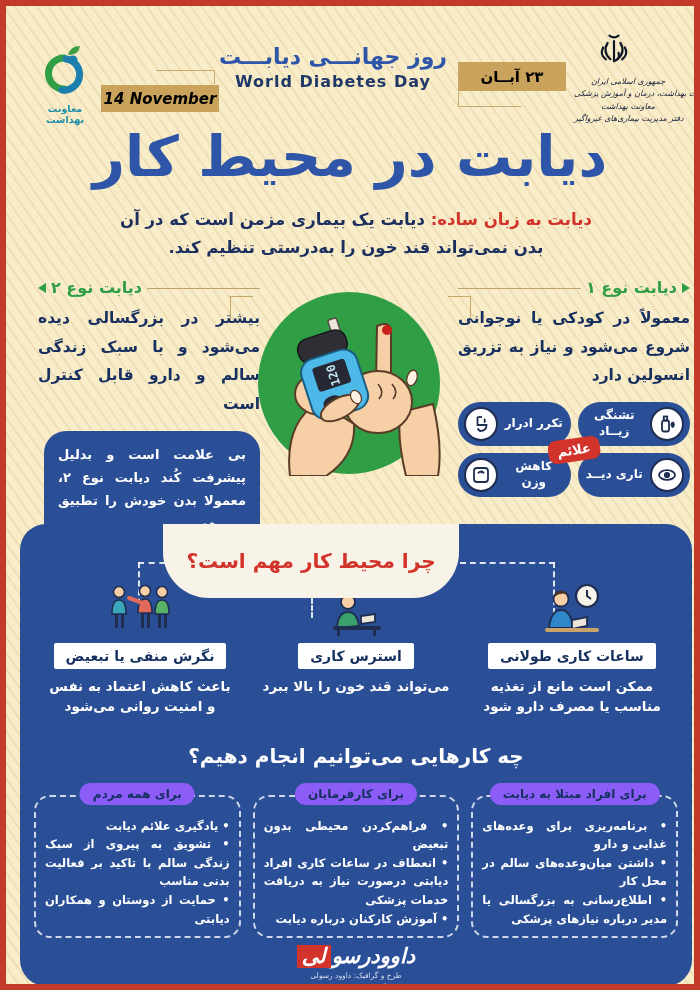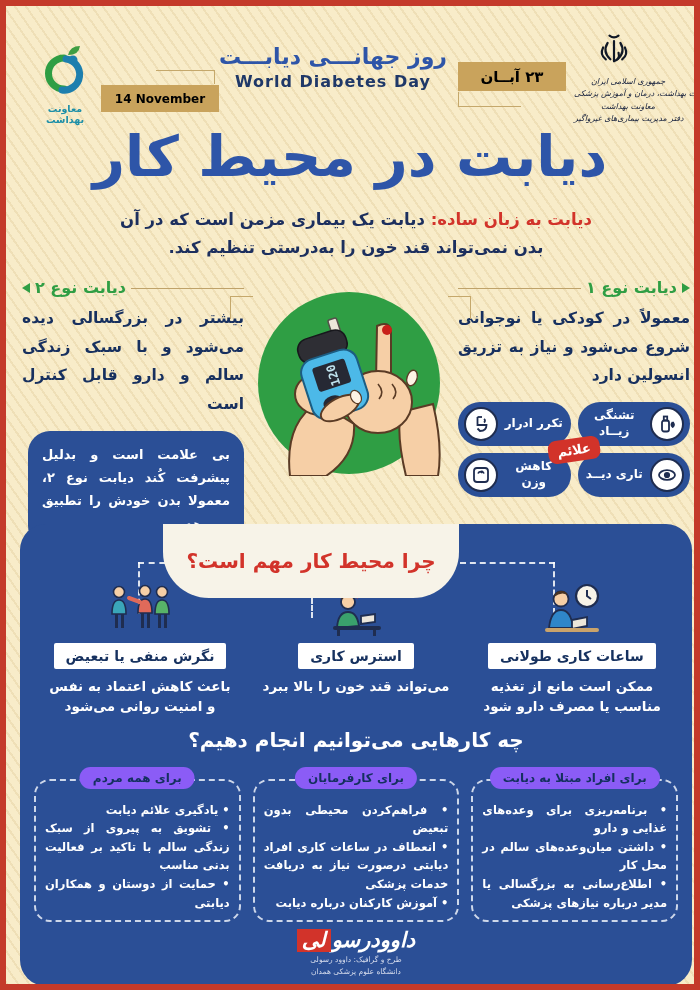--- a/index.html
+++ b/index.html
@@ -9,41 +9,41 @@
       repeating-linear-gradient(55deg, rgba(197,164,98,.18) 0 2px, rgba(197,164,98,0) 2px 9px),
       #f8ecc9;
     border:6px solid #c43a2a;overflow:hidden;
     font-family:"DejaVu Sans",sans-serif;color:#17305f;
   }
   .abs{position:absolute;}
   
   .org-logo{left:24px;top:38px;width:70px;text-align:center;}
   .org-label{font-size:9.5px;font-weight:bold;color:#1d8fa8;margin-top:1px;}
   .badge{background:#c9a35c;color:#000000;font-weight:bold;display:flex;align-items:center;justify-content:center;}
-  .badge-nov{left:95px;top:79px;width:118px;height:27px;font-size:12px;}
+  .badge-nov{left:95px;top:79px;width:118px;height:27px;font-size:15px;font-style:italic;}
   .badge-aban{left:452px;top:56px;width:108px;height:29px;font-size:15px;direction:rtl;}
   .event{left:187px;top:38px;width:280px;text-align:center;}
   .event-fa{font-size:22px;font-weight:bold;color:#2e55a8;direction:rtl;}
   .event-en{font-size:16px;font-weight:bold;color:#1f3868;letter-spacing:1px;margin-top:3px;}
   .ministry{right:12px;top:26px;width:136px;text-align:center;color:#141f3c;}
   .ministry-lines div{font-size:8px;font-style:italic;line-height:1.55;white-space:nowrap;margin-left:28px;}
   .bk1{left:150px;top:64px;width:58px;height:13px;border-top:1px solid #c5a86b;border-right:1px solid #c5a86b;}
   .bk2{left:452px;top:86px;width:62px;height:14px;border-bottom:1px solid #c5a86b;border-left:1px solid #c5a86b;}
   
   .main-title{left:0;right:0;top:110px;text-align:center;font-size:56px;font-weight:900;color:#2e55a8;direction:rtl;line-height:1.45;}
   .intro{left:112px;top:200px;width:476px;direction:rtl;text-align:center;font-size:16.5px;font-weight:bold;color:#1c2f5e;line-height:1.72;}
   .intro .red{color:#d2332a;}
   
   .typecol{direction:rtl;}
   .type-head{display:flex;align-items:center;gap:5px;direction:ltr;}
   .type-title{color:#2f9e44;font-weight:bold;font-size:16px;direction:rtl;white-space:nowrap;}
   .hline{flex:1;border-top:1px solid #bfa269;margin-top:2px;}
   .tri-l{width:0;height:0;border-top:5px solid transparent;border-bottom:5px solid transparent;border-right:8px solid #2f9e44;}
   .tri-r{width:0;height:0;border-top:5px solid transparent;border-bottom:5px solid transparent;border-left:8px solid #2f9e44;}
-  .col-left{left:16px;top:272px;width:222px;}
+  .col-left{left:32px;top:272px;width:222px;}
   .col-right{left:452px;top:272px;width:232px;}
   .type-text{margin-top:7px;font-size:15.5px;font-weight:bold;color:#17305f;text-align:justify;line-height:1.85;}
   .t2-note{margin-top:12px;margin-left:6px;background:#2b4f96;color:#fff;border-radius:22px;padding:12px 14px;font-size:13px;font-weight:bold;line-height:1.8;text-align:justify;}
   
   .symptoms{margin-top:12px;position:relative;display:grid;grid-template-columns:1fr 1fr;gap:7px;}
   .pill{background:#2b4f96;border-radius:999px;color:#fff;font-size:12px;font-weight:bold;height:44px;display:flex;align-items:center;gap:5px;padding:0 6px;line-height:1.3;}
   .pill .lbl{flex:1;text-align:center;}
   .circ{width:34px;height:34px;background:#fff;border-radius:50%;border:2px solid #1f2d50;box-sizing:border-box;display:flex;align-items:center;justify-content:center;flex:none;}
   .sym-badge{position:absolute;left:50%;top:50%;transform:translate(-50%,-50%) rotate(-8deg);background:#d2332a;color:#fff;font-weight:bold;font-size:13px;padding:4px 9px;border-radius:8px;z-index:3;direction:rtl;}
   
@@ -59,21 +59,21 @@
   .dash-v1{top:38px;left:118px;height:52px;border-left:2px dashed;}
   .dash-h2{top:38px;left:440px;width:95px;border-top:2px dashed;}
   .dash-v2{top:38px;left:533px;height:52px;border-left:2px dashed;}
   .dash-v3{top:74px;left:calc(50% - 45px);height:20px;border-left:2px dashed;}
   .panel-content{position:relative;padding-top:56px;height:100%;box-sizing:border-box;}
   .why-grid{display:grid;grid-template-columns:1fr 1fr 1fr;direction:rtl;padding:0 16px;gap:8px;text-align:center;}
   .why-icon{height:56px;display:flex;align-items:flex-end;justify-content:center;}
   .why-titlewrap{margin-top:7px;}
   .why-title{display:inline-block;background:#fff;color:#16315f;font-weight:bold;font-size:14px;padding:5px 12px;border-radius:2px;direction:rtl;white-space:nowrap;}
   .why-text{color:#fff;font-size:13.5px;font-weight:bold;line-height:1.5;margin-top:7px;direction:rtl;padding:0 8px;}
-  .actions-title{text-align:center;color:#fff;font-size:20px;font-weight:900;margin-top:11px;direction:rtl;}
+  .actions-title{text-align:center;color:#fff;font-size:20px;font-weight:900;margin-top:27px;direction:rtl;}
   .actions-grid{display:grid;grid-template-columns:1fr 1fr 1fr;direction:rtl;gap:12px;padding:0 14px;margin-top:27px;}
   .action-box{position:relative;border:2px dashed rgba(235,240,250,.85);border-radius:16px;padding:20px 9px 8px;min-height:138px;box-sizing:border-box;}
   .action-pill{position:absolute;top:-14px;left:50%;transform:translateX(-50%);background:#8b5cf6;color:#14305f;font-weight:bold;font-size:12px;padding:4px 13px;border-radius:999px;white-space:nowrap;direction:rtl;}
   .action-box ul{list-style:none;margin:0;padding:0;direction:rtl;}
   .action-box li{color:#fff;font-size:11.5px;font-weight:bold;line-height:1.62;text-align:justify;}
   .action-box li::before{content:"• ";}
   .footer{ text-align:center;margin-top:7px;}
   .logo-row{display:inline-flex;direction:rtl;align-items:center;font-size:21px;font-weight:900;font-style:italic;color:#fff;line-height:1;}
   .logo-tail{background:#d2332a;padding:1px 5px;margin-right:1px;}
   .credit{color:#d6dced;font-size:7.5px;line-height:1.5;margin-top:2px;direction:rtl;}

